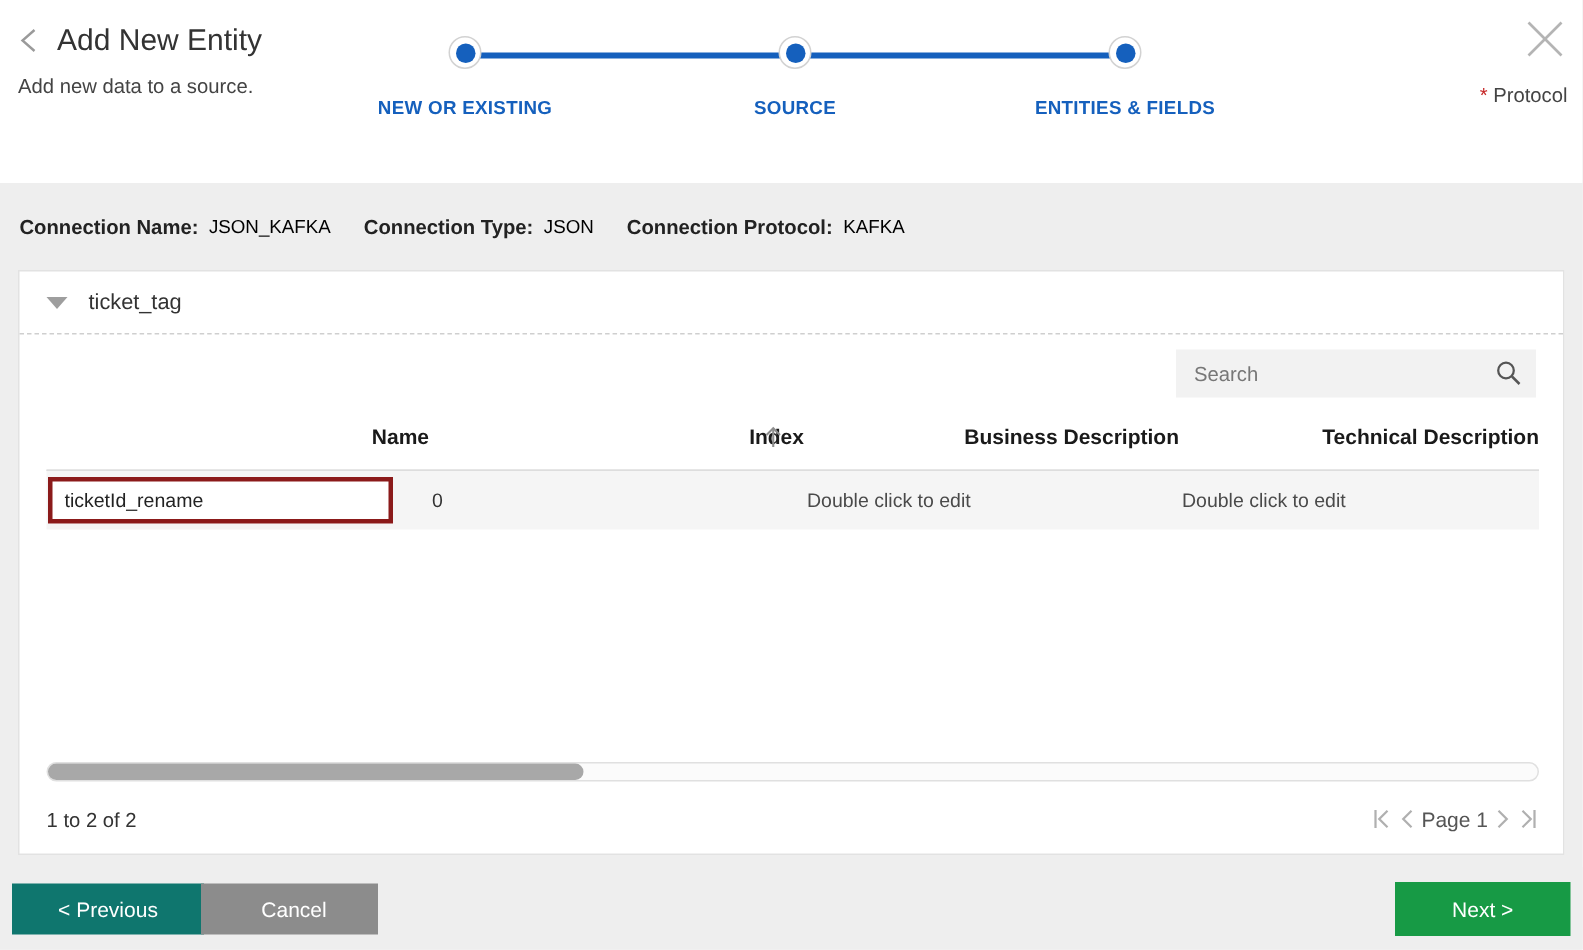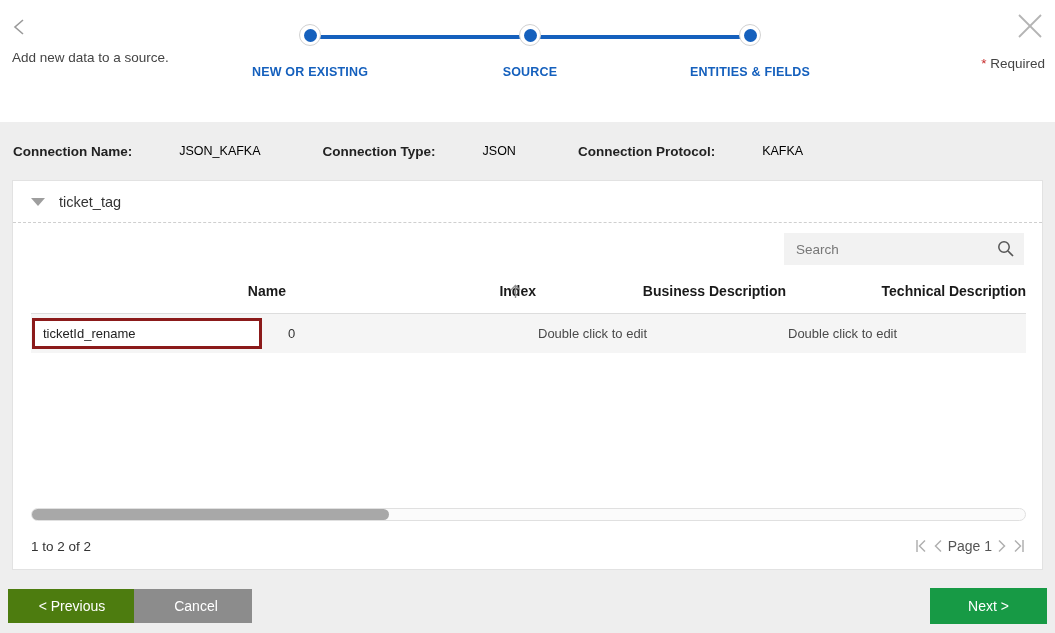--- a/index.html
+++ b/index.html
@@ -99,21 +99,20 @@
   
   .conn-bar {
     position: absolute;
     top: 122px; left: 0;
     width: 1055px; height: 58px;
     background: #eeeeee;
     display: flex;
     align-items: center;
     padding-left: 13px;
     font-size: 13.5px;
-    gap: 40px;
   }
   .conn-label {
     font-weight: bold;
     color: #222222;
   }
   .conn-value {
     color: #000000;
     margin-left: 7px;
     margin-right: 22px;
     font-size: 12.5px;
@@ -287,33 +286,34 @@
   }
   .btn {
     position: absolute;
     height: 34px;
     border: none;
     color: #ffffff;
     font-size: 14px;
     cursor: pointer;
     font-family: "Liberation Sans", sans-serif;
   }
-  .btn-prev   { left: 8px;  top: 11px; width: 128px; background: #4d7c0f; }
+  .btn-prev   { left: 8px;  top: 11px; width: 128px; background: #0f766e; }
   .btn-cancel { left: 134px;top: 11px; width: 118px; background: #8c8c8c; padding-left: 12px; }
   .btn-next   { right: 8px; top: 10px; width: 117px; height: 36px; background: #179a45; }
 </style>
 </head>
 <body>
 
 <div class="header">
 
   <svg class="back-chevron" viewBox="0 0 18 18">
     <polyline points="12,2 4,9 12,16" fill="none" stroke="#9a9a9a" stroke-width="1.6"></polyline>
   </svg>
 
+  <div class="page-title">Add New Entity</div>
   <div class="page-subtitle">Add new data to a source.</div>
 
   <div class="stepper">
     <div class="stepper-line"></div>
 
     <div class="step" style="left:20px;">
       <div class="step-dot"></div>
       <div class="step-label">NEW OR EXISTING</div>
     </div>
 
@@ -327,21 +327,21 @@
       <div class="step-label">ENTITIES &amp; FIELDS</div>
     </div>
   </div>
 
   <svg class="close-icon" viewBox="0 0 30 30">
     <line x1="4" y1="4" x2="26" y2="26" stroke="#b4b4b4" stroke-width="1.8"></line>
     <line x1="26" y1="4" x2="4" y2="26" stroke="#b4b4b4" stroke-width="1.8"></line>
   </svg>
 
   <div class="required-note">
-    <span class="star">*</span><span> Required</span>
+    <span class="star">*</span><span> Protocol</span>
   </div>
 </div>
 
 <div class="conn-bar">
   <span class="conn-label">Connection Name:</span>
   <span class="conn-value">JSON_KAFKA</span>
   <span class="conn-label">Connection Type:</span>
   <span class="conn-value">JSON</span>
   <span class="conn-label">Connection Protocol:</span>
   <span class="conn-value">KAFKA</span>

